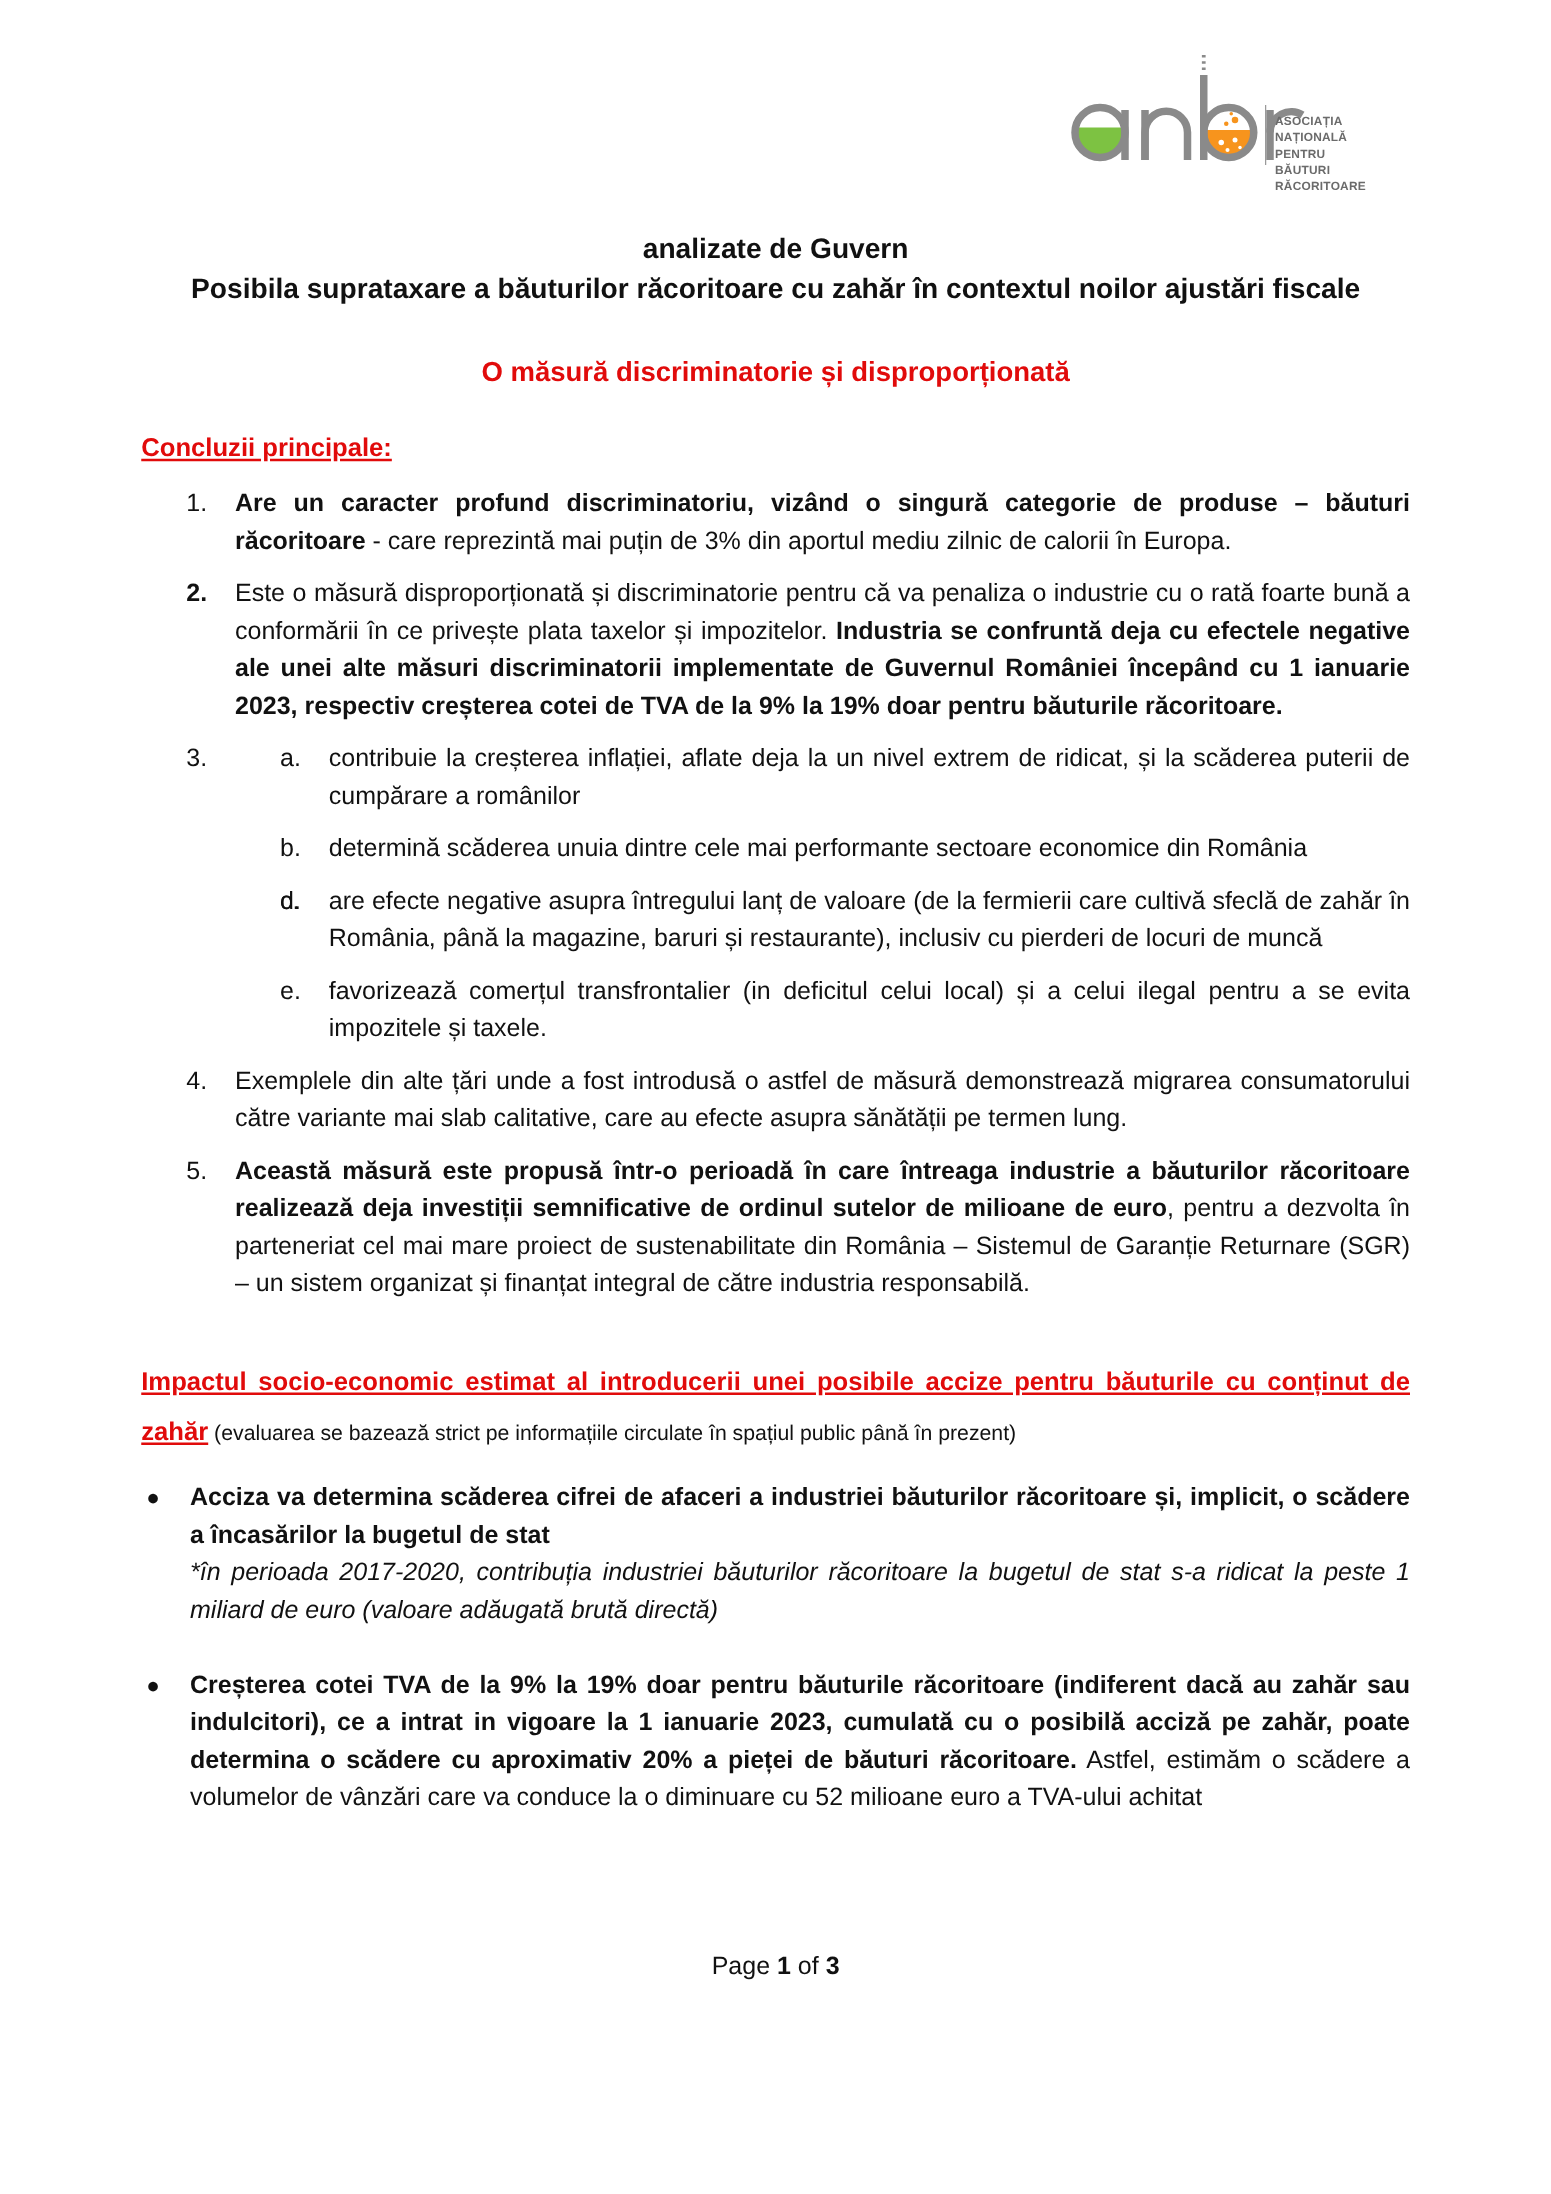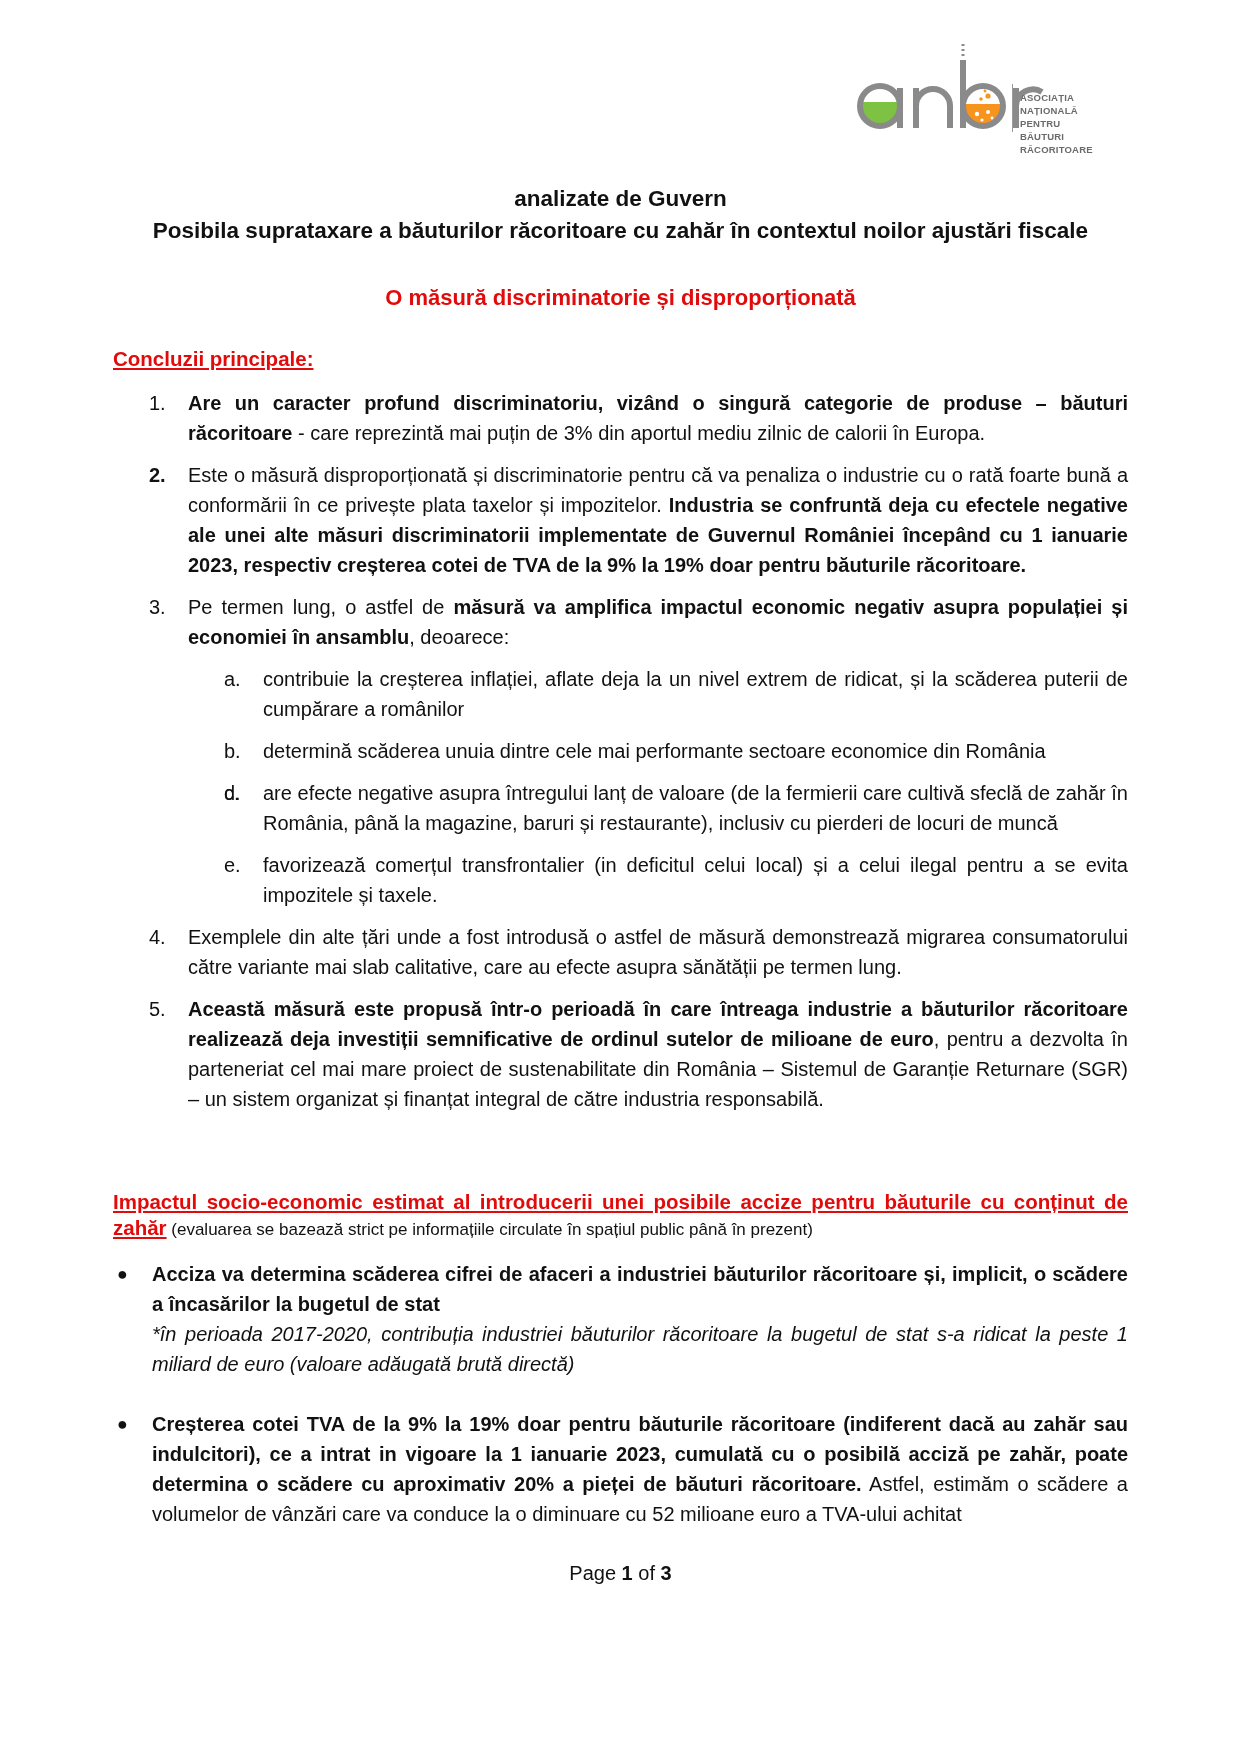--- a/index.html
+++ b/index.html
@@ -39,21 +39,21 @@
     .heading1 { margin: 0 0 14px 0; }
 
     ol.main { list-style: none; margin: 0; padding: 0; }
     ol.main > li { position: relative; padding-left: 75px; margin-bottom: 12px; text-align: justify; }
     ol.main > li .num { position: absolute; left: 36px; top: 0; }
     ol.sub { list-style: none; margin: 12px 0 0 0; padding: 0; }
     ol.sub > li { position: relative; padding-left: 75px; margin-bottom: 12px; text-align: justify; }
     ol.sub > li .num { position: absolute; left: 36px; top: 0; }
     b, .b { font-weight: bold; }
 
-    .impact-heading { margin-top: 75px; line-height: 26px; text-align: justify; }
+    .impact-heading { margin-top: 44px; line-height: 40px; text-align: justify; }
     ul.bullets { list-style: none; margin: 16px 0 0 0; padding: 0; }
     ul.bullets > li { position: relative; padding-left: 39px; margin-bottom: 30px; text-align: justify; }
     ul.bullets > li .dot { position: absolute; left: 4px; top: 0; font-size: 18px; }
     .note { font-style: italic; display: block; }
 
     .footer {
       position: absolute; left: 0; width: 1241px; top: 1562px; text-align: center;
       font-size: 20px; color: #111;
     }
   </style>
@@ -124,21 +124,20 @@
         <li>
           <span class="num">1.</span>
           <div><b>Are un caracter profund discriminatoriu, vizând o singură categorie de produse – băuturi răcoritoare</b><span> -  care reprezintă mai puțin de 3% din aportul mediu zilnic de calorii în Europa.</span></div>
         </li>
         <li>
           <span class="num b">2.</span>
           <div><span>Este o măsură disproporționată și discriminatorie pentru că va penaliza o industrie  cu o rată foarte bună a conformării în ce privește plata taxelor și impozitelor. </span><b>Industria se confruntă deja cu efectele negative ale unei alte măsuri discriminatorii implementate de Guvernul României începând cu 1 ianuarie 2023, respectiv creșterea cotei de TVA de la 9% la 19% doar pentru băuturile răcoritoare.</b></div>
         </li>
         <li>
           <span class="num">3.</span>
-          <div><span>Pe termen lung, o astfel de </span><b>măsură va amplifica impactul economic negativ asupra populației și economiei în ansamblu</b><span>, deoarece:</span></div>
           <ol class="sub">
             <li><span class="num">a.</span><span>contribuie la creșterea inflației, aflate deja la un nivel extrem de ridicat, și la scăderea puterii de cumpărare a românilor</span></li>
             <li><span class="num">b.</span><span>determină scăderea unuia dintre cele mai performante sectoare economice din România</span></li>
             <li><span class="num">c.</span></li>
             <li><span class="num">d.</span><span>are efecte negative asupra întregului lanț de valoare (de la fermierii care cultivă sfeclă de zahăr în România, până la magazine, baruri și restaurante), inclusiv cu pierderi de locuri de muncă</span></li>
             <li><span class="num">e.</span><span>favorizează comerțul transfrontalier (in deficitul celui local) și a celui ilegal pentru a se evita impozitele și taxele.</span></li>
           </ol>
         </li>
         <li>
           <span class="num">4.</span>

